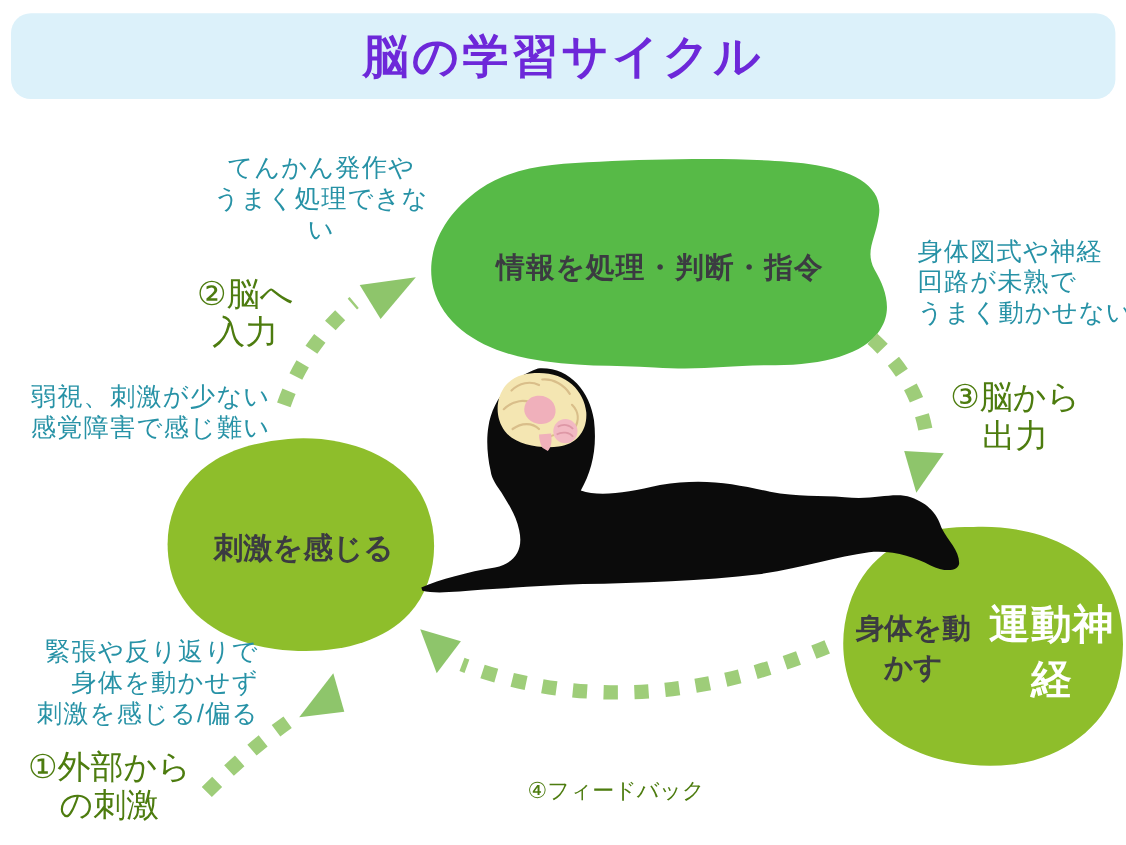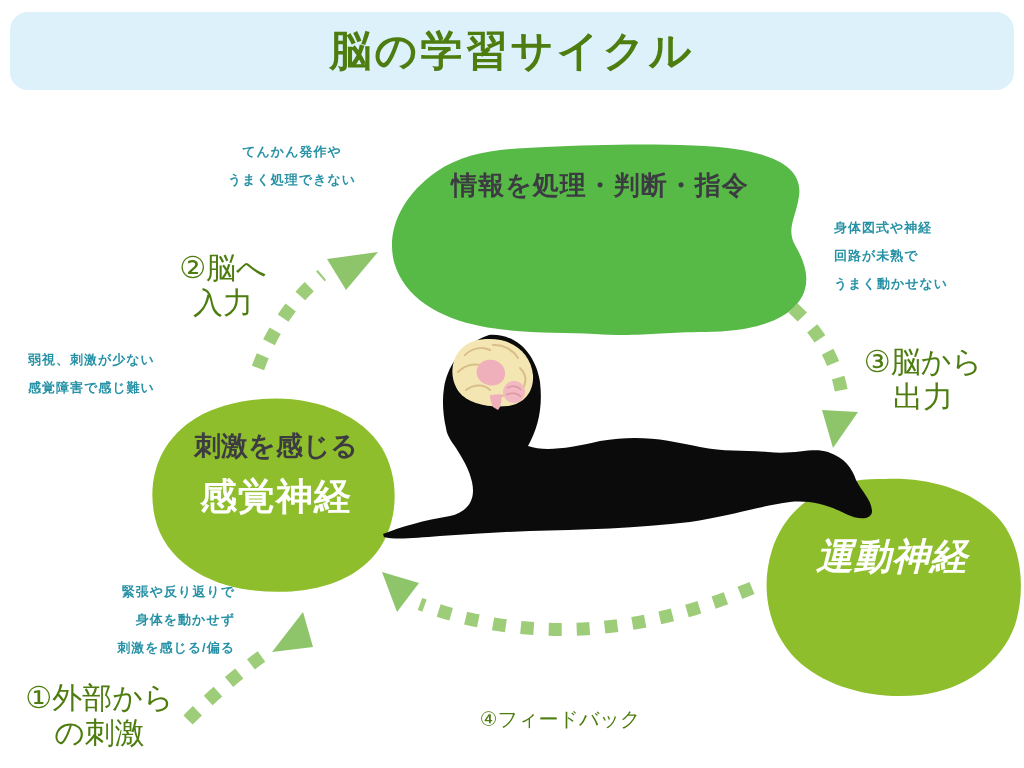--- a/index.html
+++ b/index.html
@@ -7,60 +7,60 @@
   body { font-family: "Liberation Sans", "DejaVu Sans", sans-serif; background: #ffffff; }
   #canvas { position: relative; width: 1024px; height: 768px; background: #ffffff; overflow: hidden; }
 
   
   .banner {
     position: absolute; left: 10px; top: 12px; width: 1004px; height: 78px;
     background: #dcf1fa; border-radius: 18px;
     display: flex; align-items: center; justify-content: center;
   }
   .banner-title {
-    font-size: 42px; font-weight: bold; color: #4d7c0f; letter-spacing: 3px;
+    font-size: 42px; font-weight: bold; color: #6d28d9; letter-spacing: 3px;
   }
 
   
   #art { position: absolute; left: 0; top: 0; width: 1024px; height: 768px; }
 
   
   .blob-text {
-    position: absolute; display: flex; flex-direction: column;
-    align-items: center; text-align: center;
+    position: absolute; display: flex; flex-direction: row;
+    align-items: center; justify-content: center; text-align: center;
   }
   .blob-sub { color: #3b3b41; font-weight: bold; }
   .blob-main { color: #ffffff; font-weight: bold; }
 
   .blob-text.brain  { left: 396px; top: 168px; width: 408px; height: 150px; }
   .blob-text.brain .blob-sub  { font-size: 26px; letter-spacing: 1px; }
   .blob-text.brain .blob-main { font-size: 40px; margin-top: 6px; letter-spacing: 2px; }
 
   .blob-text.sensory { left: 152px; top: 428px; width: 248px; height: 140px; }
   .blob-text.sensory .blob-sub  { font-size: 27px; }
   .blob-text.sensory .blob-main { font-size: 37px; margin-top: 8px; letter-spacing: 1px; }
 
   .blob-text.motor { left: 766px; top: 524px; width: 252px; height: 130px; }
   .blob-text.motor .blob-sub  { font-size: 26px; }
-  .blob-text.motor .blob-main { font-size: 37px; margin-top: 8px; letter-spacing: 1px; font-style: italic; }
+  .blob-text.motor .blob-main { font-size: 37px; margin-top: 8px; letter-spacing: 1px; }
 
   
   .step {
     position: absolute; color: #4d7c0f; font-weight: normal;
     text-align: center; line-height: 1.18;
   }
   .step.s2 { left: 158px; top: 250px; width: 130px; font-size: 30px; }
   .step.s3 { left: 848px; top: 344px; width: 150px; font-size: 30px; }
   .step.s4 { left: 410px; top: 708px; width: 300px; font-size: 20px; }
   .step.s1 { left: 12px;  top: 680px; width: 175px; font-size: 30px; }
 
   
   .note {
-    position: absolute; color: #2792a6; font-weight: bold;
-    font-size: 13px; line-height: 28px; letter-spacing: 1px;
+    position: absolute; color: #2792a6; font-weight: normal;
+    font-size: 23px; line-height: 28px; letter-spacing: 1px;
   }
   .note.n-processing { left: 186px; top: 138px; width: 212px; text-align: center; }
   .note.n-motor      { left: 834px; top: 214px; width: 200px; text-align: left; }
   .note.n-sensory    { left: 28px;  top: 346px; width: 245px; text-align: left; }
   .note.n-stimulus   { left: 15px;  top: 566px; width: 220px; text-align: right; margin-top: 12px; }
 </style>
 </head>
 <body>
 
 <div id="canvas">
@@ -180,24 +180,24 @@
       </g>
     </g>
   </svg>
 
   <div class="blob-text brain">
     <div class="blob-sub">情報を処理・判断・指令</div>
   </div>
 
   <div class="blob-text sensory">
     <div class="blob-sub">刺激を感じる</div>
-    <div class="blob-main">感覚神経</div>
   </div>
 
   <div class="blob-text motor">
+    <div class="blob-sub">身体を動かす</div>
     <div class="blob-main">運動神経</div>
   </div>
 
   <div class="step s2">
     <div>②脳へ</div>
     <div>入力</div>
   </div>
 
   <div class="step s3">
     <div>③脳から</div>

